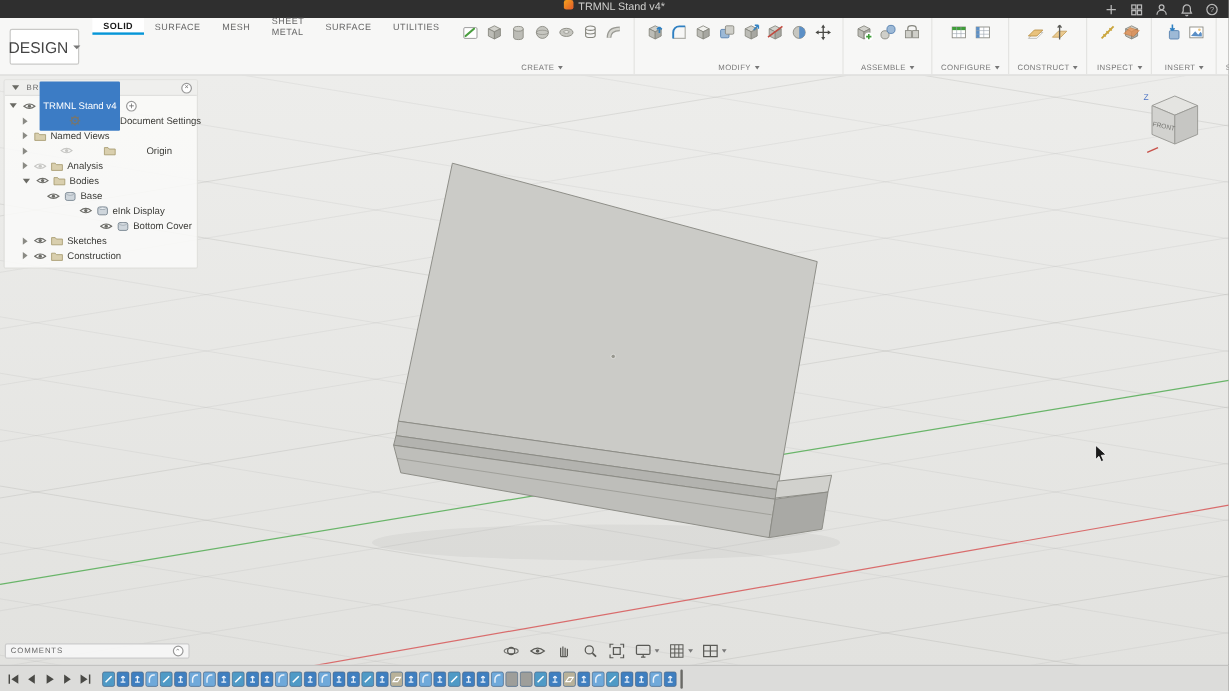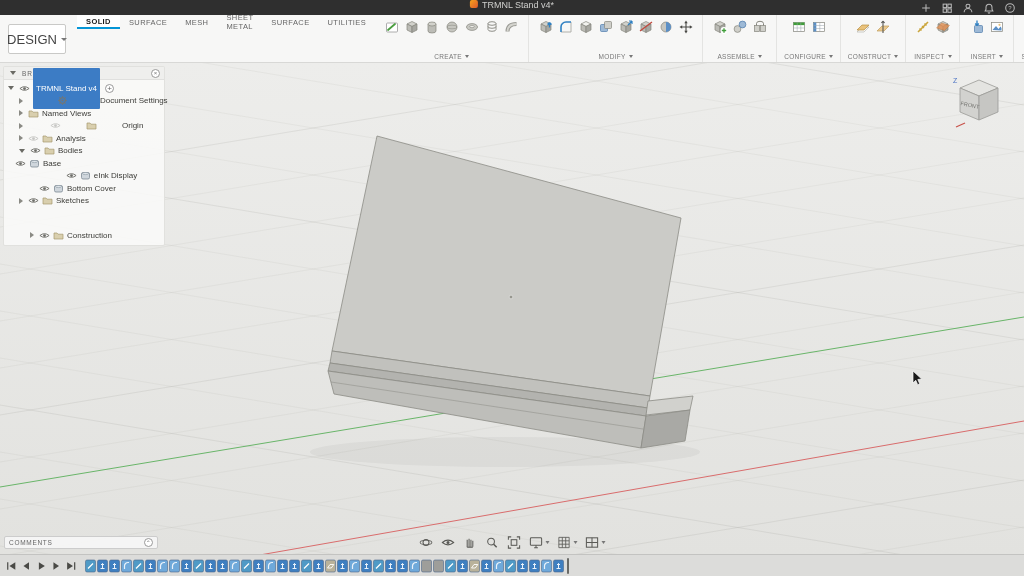--- a/index.html
+++ b/index.html
@@ -541,21 +541,21 @@
               <circle cx="6" cy="4.5" r="1.5" fill="#6d6d68"></circle>
             </svg>
           </span>
           <span class="ticon">
             <svg width="11" height="11" viewBox="0 0 11 11">
               <path d="M1 3 h3 l1 1.2 h5 V9 H1 Z" fill="#d9cfae" stroke="#a69a6e" stroke-width=".7"></path>
             </svg>
           </span>
           <span class="tlabel">Bodies</span>
         </div>
-        <div class="trow" style="">
+        <div class="trow" style="padding-left: 24px;">
           <span class="exp none"></span>
           <span class="eyewrap">
             <svg width="11" height="9" viewBox="0 0 12 9" style="opacity:1">
               <path d="M1 4.5 Q6 0.5 11 4.5 Q6 8.5 1 4.5 Z" fill="none" stroke="#6d6d68" stroke-width="1"></path>
               <circle cx="6" cy="4.5" r="1.5" fill="#6d6d68"></circle>
             </svg>
           </span>
           <span class="ticon">
             <svg width="11" height="11" viewBox="0 0 11 11">
               <rect x="1.5" y="2.5" width="8" height="6.5" rx="1.5" fill="#cfd6dc" stroke="#7d8a94" stroke-width=".8"></rect>
@@ -573,21 +573,21 @@
             </svg>
           </span>
           <span class="ticon">
             <svg width="11" height="11" viewBox="0 0 11 11">
               <rect x="1.5" y="2.5" width="8" height="6.5" rx="1.5" fill="#cfd6dc" stroke="#7d8a94" stroke-width=".8"></rect>
               <ellipse cx="5.5" cy="3.6" rx="3" ry="1" fill="#e6ebef" stroke="#7d8a94" stroke-width=".5"></ellipse>
             </svg>
           </span>
           <span class="tlabel">eInk Display</span>
         </div>
-        <div class="trow" style="padding-left: 24px;">
+        <div class="trow" style="padding-left: 24px; margin-left: 44px;">
           <span class="exp none"></span>
           <span class="eyewrap">
             <svg width="11" height="9" viewBox="0 0 12 9" style="opacity:1">
               <path d="M1 4.5 Q6 0.5 11 4.5 Q6 8.5 1 4.5 Z" fill="none" stroke="#6d6d68" stroke-width="1"></path>
               <circle cx="6" cy="4.5" r="1.5" fill="#6d6d68"></circle>
             </svg>
           </span>
           <span class="ticon">
             <svg width="11" height="11" viewBox="0 0 11 11">
               <rect x="1.5" y="2.5" width="8" height="6.5" rx="1.5" fill="#cfd6dc" stroke="#7d8a94" stroke-width=".8"></rect>
@@ -604,21 +604,21 @@
               <circle cx="6" cy="4.5" r="1.5" fill="#6d6d68"></circle>
             </svg>
           </span>
           <span class="ticon">
             <svg width="11" height="11" viewBox="0 0 11 11">
               <path d="M1 3 h3 l1 1.2 h5 V9 H1 Z" fill="#d9cfae" stroke="#a69a6e" stroke-width=".7"></path>
             </svg>
           </span>
           <span class="tlabel">Sketches</span>
         </div>
-        <div class="trow" style="padding-left: 24px; margin-top: 22px;">
+        <div class="trow" style="padding-left: 13px;">
           <span class="exp closed"></span>
           <span class="eyewrap">
             <svg width="11" height="9" viewBox="0 0 12 9" style="opacity:1">
               <path d="M1 4.5 Q6 0.5 11 4.5 Q6 8.5 1 4.5 Z" fill="none" stroke="#6d6d68" stroke-width="1"></path>
               <circle cx="6" cy="4.5" r="1.5" fill="#6d6d68"></circle>
             </svg>
           </span>
           <span class="ticon">
             <svg width="11" height="11" viewBox="0 0 11 11">
               <path d="M1 3 h3 l1 1.2 h5 V9 H1 Z" fill="#d9cfae" stroke="#a69a6e" stroke-width=".7"></path>

